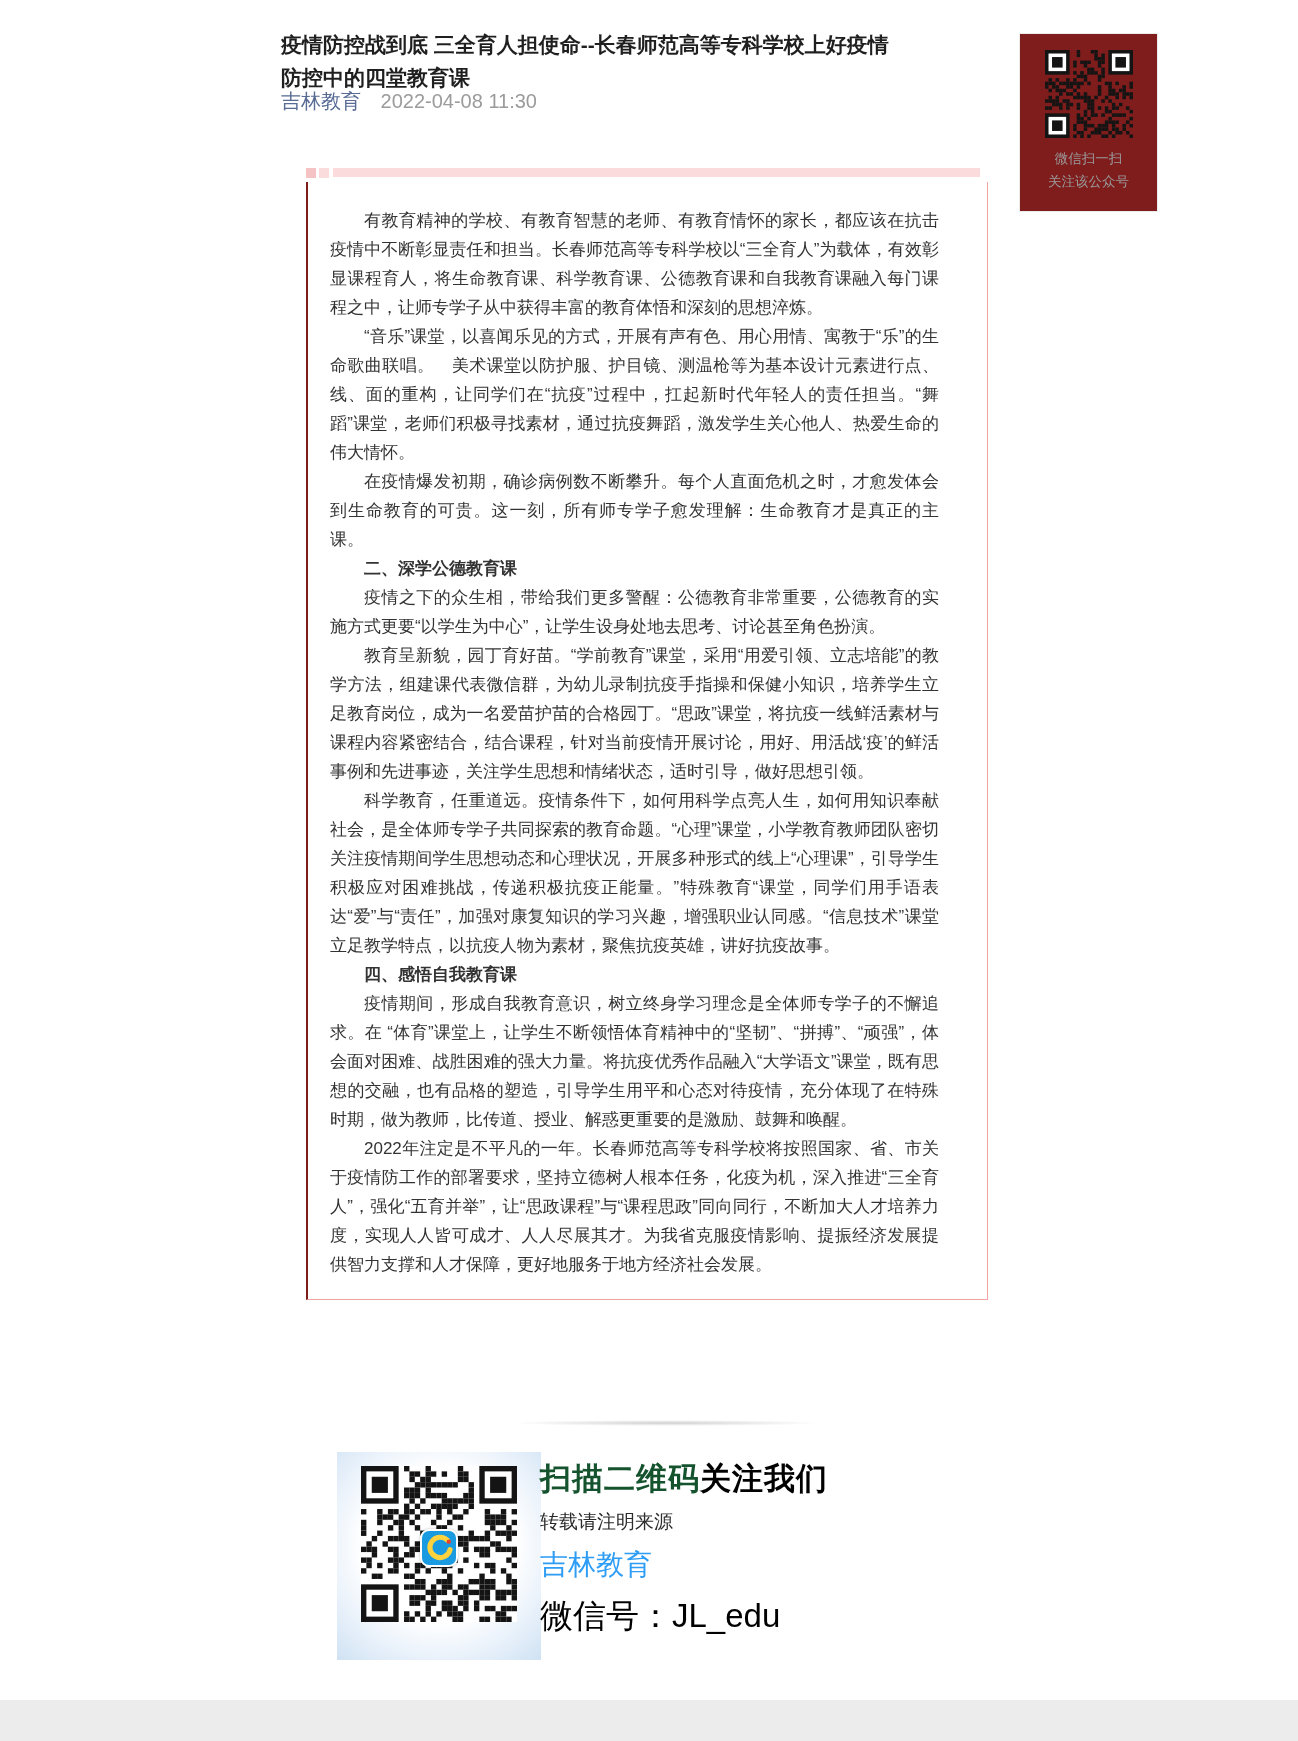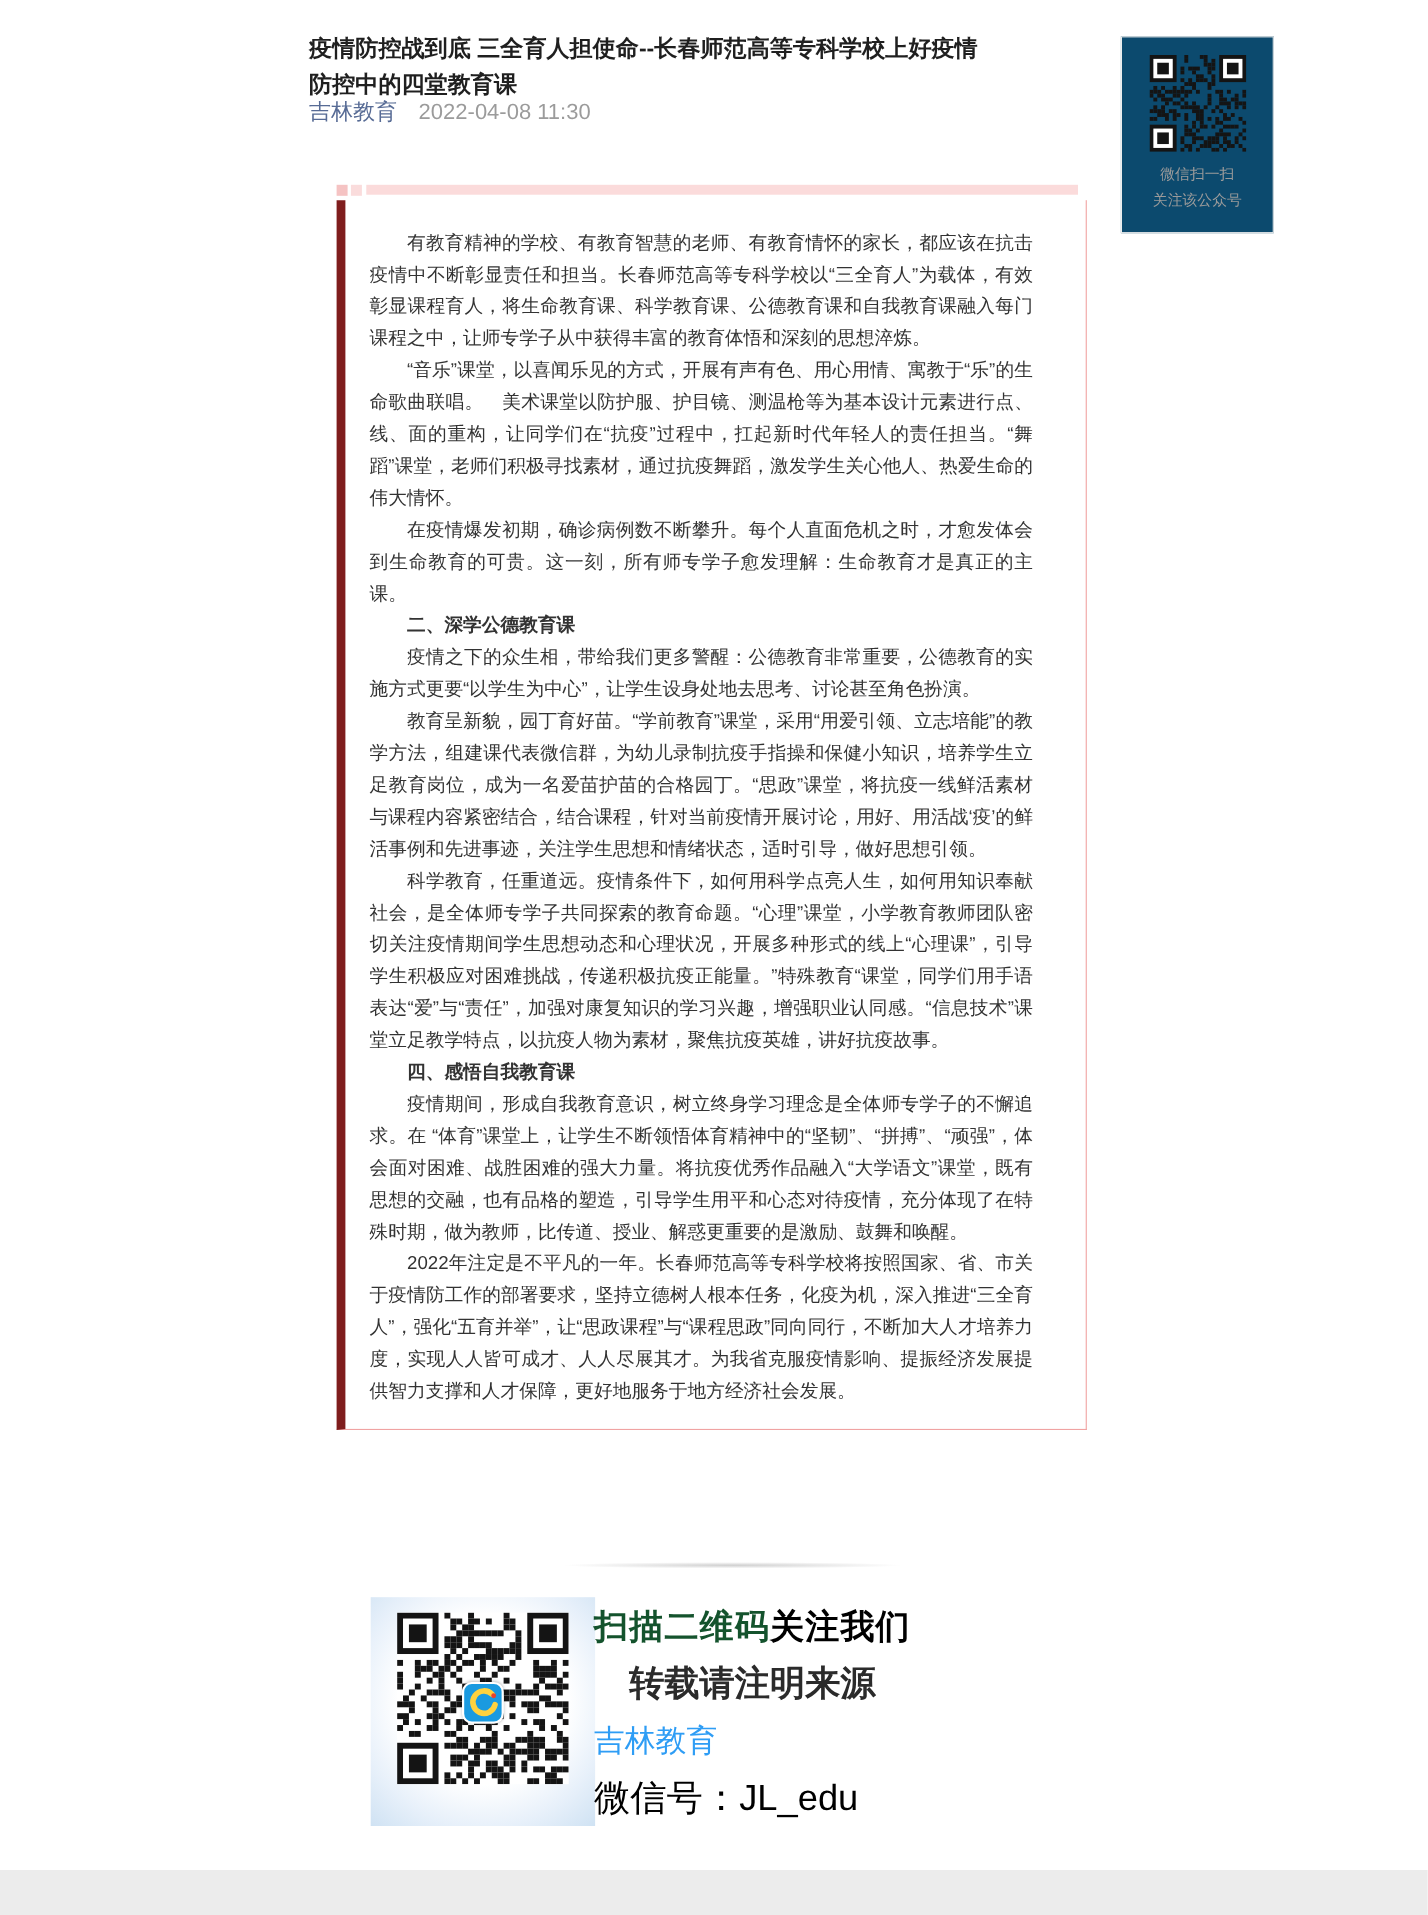--- a/index.html
+++ b/index.html
@@ -12,32 +12,32 @@
   .title {
     position:absolute; left:281px; top:28px; width:622px;
     font-size:21px; line-height:33px; font-weight:600; color:#1f1f1f;
   }
   .byline { position:absolute; left:281px; top:88px; font-size:20px; }
   .byline .src { color:#576b95; cursor:pointer; }
   .byline .time { color:#9b9b9b; margin-left:14px; }
   
   .follow-panel {
     position:absolute; left:1019px; top:33px; width:139px; height:179px;
-    border:1px solid #ececec; background:#0c4a6e; text-align:center;
+    border:1px solid #ececec; background:#7f1d1d; text-align:center;
   }
   .follow-panel svg { display:block; margin:16px auto 0; }
   .follow-caption { margin-top:9px; font-size:13.5px; line-height:23px; color:#9a9a9a; }
   
   .deco-row { position:absolute; left:306px; top:168px; width:682px; height:10px; display:flex; }
   .deco-sq1 { width:10px; height:10px; background:#f5c3c3; }
   .deco-sq2 { width:10px; height:10px; background:#fadcdc; margin-left:3px; }
   .deco-bar { flex:1; height:9px; margin:0 8px 0 4px; background:#fbdbdb; }
   .article-box {
     position:absolute; left:306px; top:182px; width:682px;
-    border-left:8px solid #7f1d1d; border-right:1px solid #f0a3a2; border-bottom:1px solid #f0a3a2;
+    border-left:2px solid #7f1d1d; border-right:1px solid #f0a3a2; border-bottom:1px solid #f0a3a2;
     padding:24px 48px 20px 22px; background:#fff;
   }
   .article-box p, .article-box h2 {
     font-size:17px; line-height:29px; text-align:justify; text-indent:2em;
     color:#333; font-weight:normal; word-break:break-all;
   }
   .article-box h2 { font-weight:bold; }
   
   .divider-shadow {
     position:absolute; left:452px; top:1419px; width:428px; height:8px;
@@ -50,21 +50,21 @@
   .footer-qr-wrap .qr-holder { position:absolute; left:24px; top:14px; width:156px; height:156px; background:#fff; }
   .qr-logo {
     position:absolute; left:83px; top:77px; width:38px; height:38px;
     background:#1a9ae0; border-radius:9px; border:2px solid #fff;
     box-shadow:0 0 3px rgba(0,0,0,.25);
   }
   .footer-text { position:absolute; left:540px; top:1458px; }
   .f-line1 { font-size:31px; font-weight:bold; letter-spacing:1px; }
   .f-line1 .gray-part { color:#14532d; }
   .f-line1 .blue-part { color:#000000; }
-  .f-line2 { margin-top:9px; font-size:32px; font-weight:bold; color:#2b2b2b;text-align:center; }
+  .f-line2 { margin-top:9px; font-size:19px; font-weight:normal; color:#2b2b2b; }
   .f-line3 { margin-top:11px; font-size:28px; color:#2e9df5; }
   .f-line4 { margin-top:10px; font-size:33px; color:#000000; }
   .bottom-bar { position:absolute; left:0; bottom:0; width:1298px; height:41px; background:#ececec; }
 </style>
 </head>
 <body>
 
 <h1 class="title">疫情防控战到底 三全育人担使命--长春师范高等专科学校上好疫情防控中的四堂教育课</h1>
 <div class="byline">
   <span class="src">吉林教育</span>

